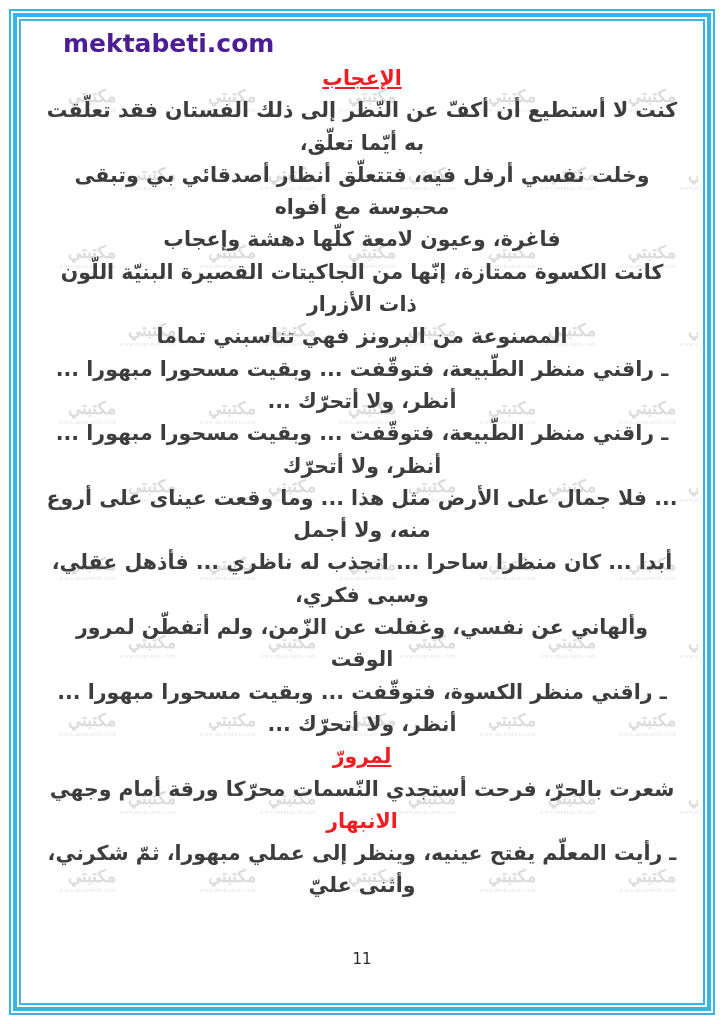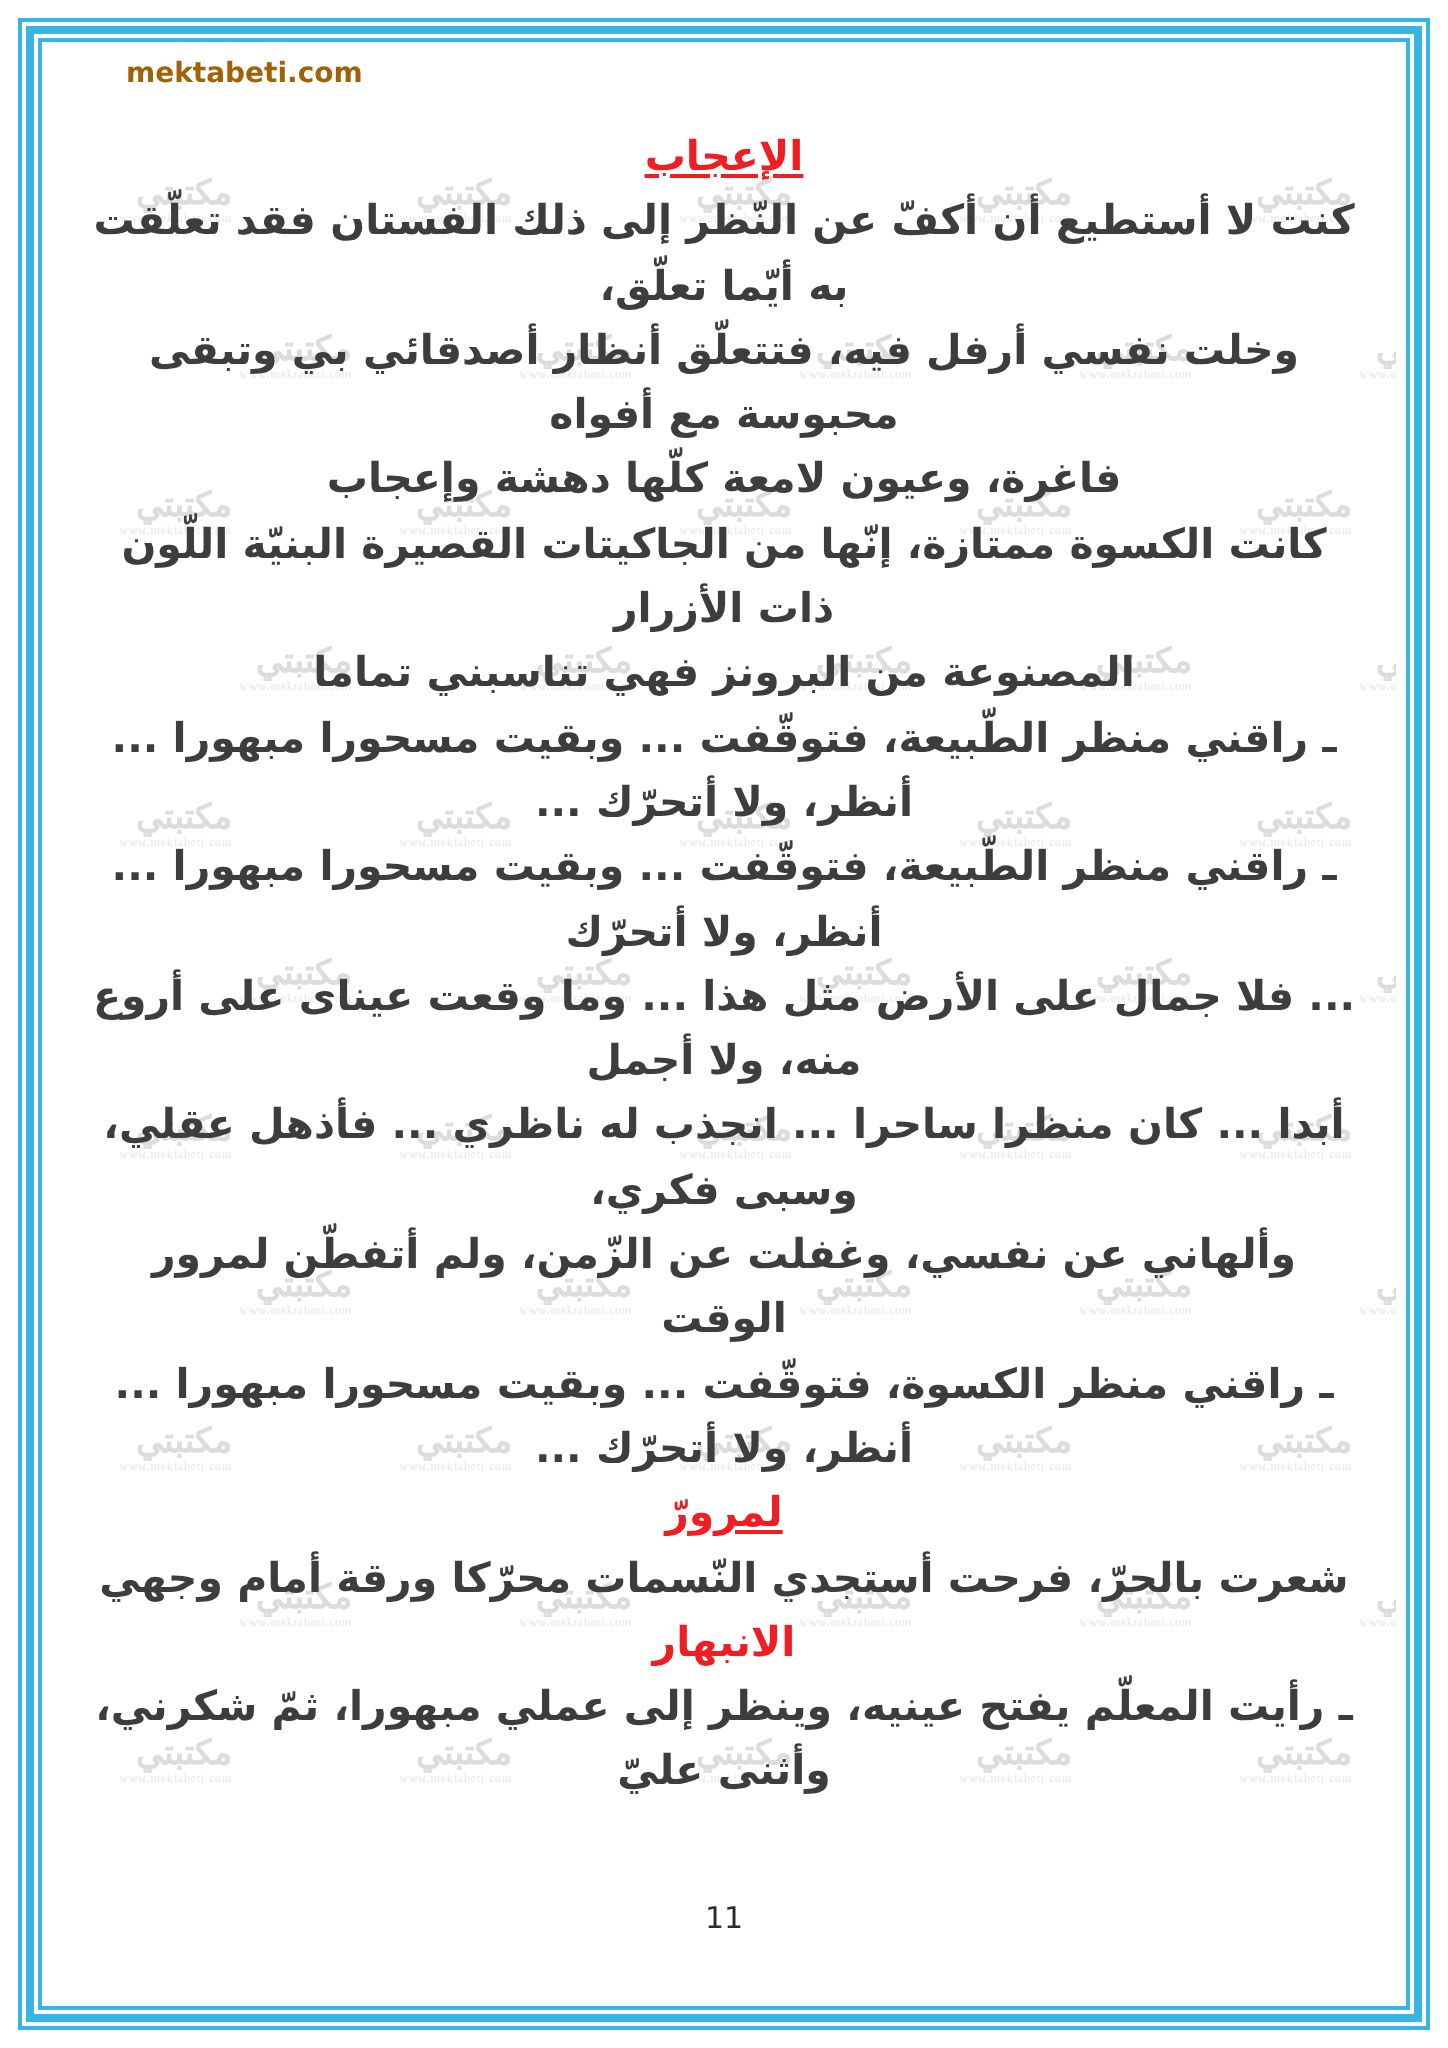--- a/index.html
+++ b/index.html
@@ -18,21 +18,21 @@
   .wm-layer{position:absolute;inset:26px;overflow:hidden;}
   .wm{
     position:absolute;width:78px;text-align:right;line-height:1;
     pointer-events:none;user-select:none;font-family:Liberation Serif, serif;
   }
   .wm-name{display:block;direction:rtl;font-size:17px;font-weight:bold;color:#dcdcdc;}
   .wm-url{display:block;font-size:6px;color:#e6e6e6;margin-top:2px;letter-spacing:.4px;}
 
   .logo{
     position:absolute;top:29px;left:63px;
-    color:#a16207;font-weight:bold;font-size:14px;
+    color:#4c1d95;font-weight:bold;font-size:25px;
     direction:ltr;
   }
   .content{
     position:absolute;top:62px;left:42px;right:42px;
     direction:rtl;text-align:center;
     font-weight:bold;font-size:20.5px;line-height:32.3px;
     color:#3d3d3d;
   }
   .heading{color:#f01d23;}
   .u{text-decoration:underline;}

